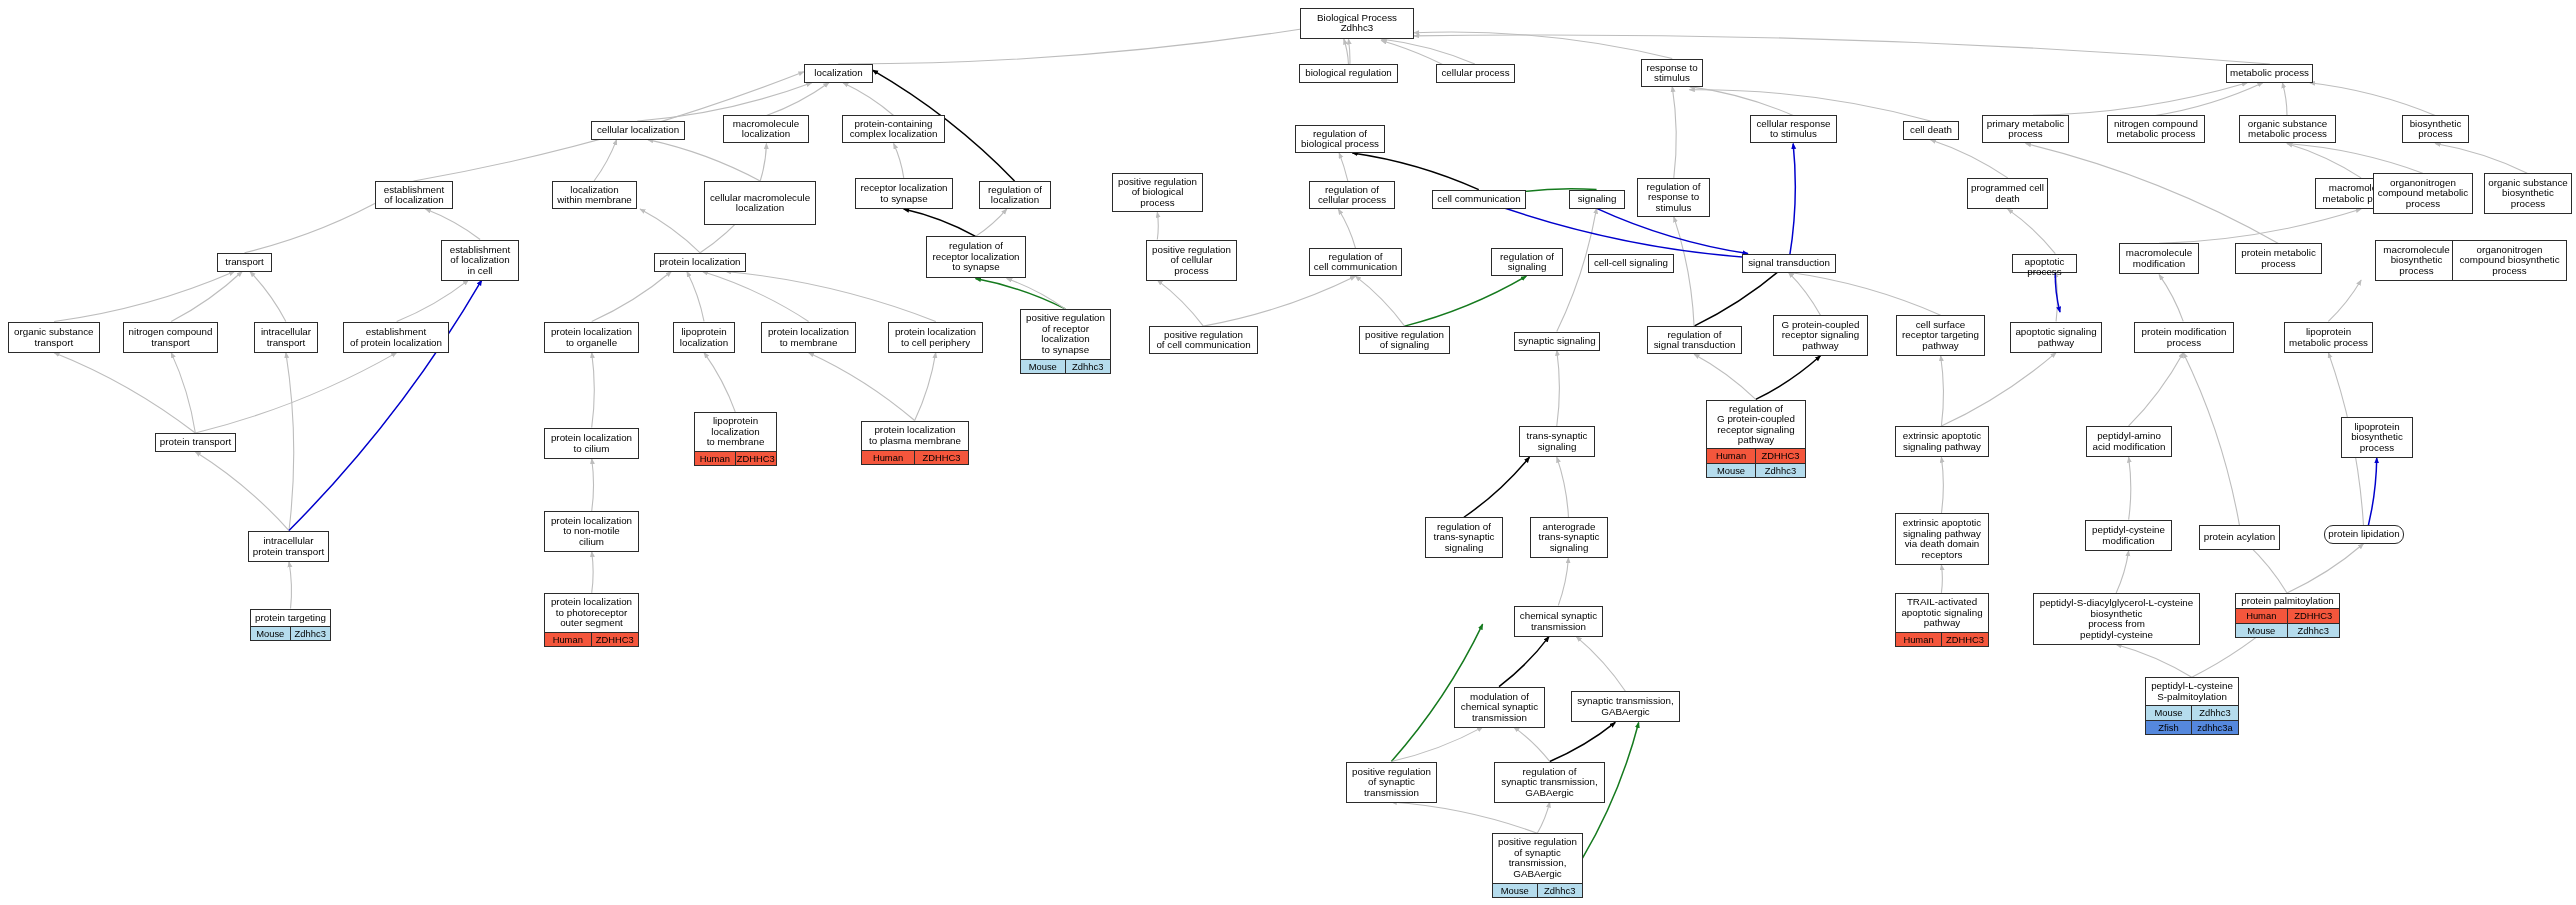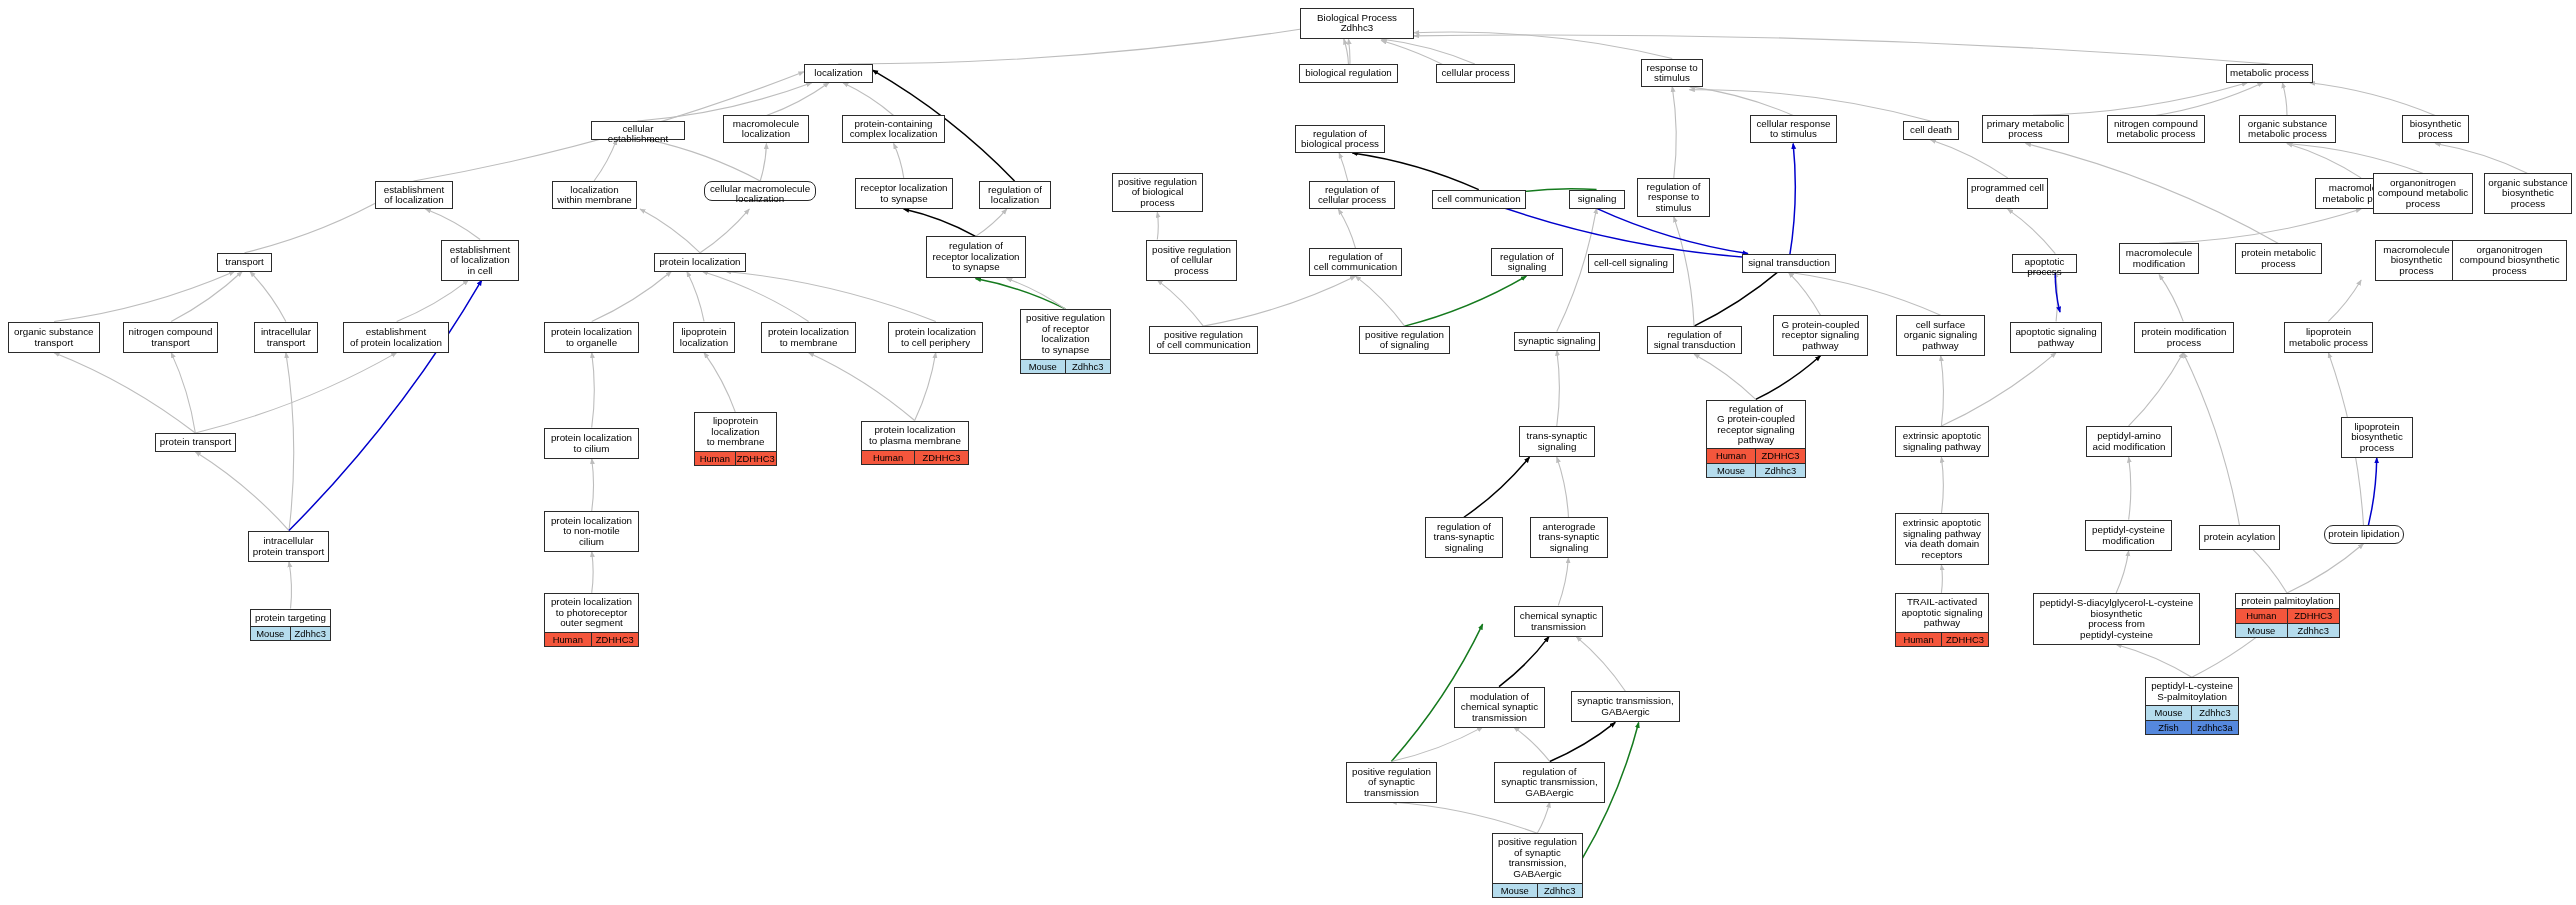--- a/index.html
+++ b/index.html
@@ -167,21 +167,21 @@
         <div class="lbl">cellular process</div>
       </div>
       <div class="node" style="left: 1641px; top: 59px; width: 62px; height: 28px;">
         <div class="lbl">response to
 stimulus</div>
       </div>
       <div class="node" style="left: 2226px; top: 64px; width: 87px; height: 19px;">
         <div class="lbl">metabolic process</div>
       </div>
       <div class="node" style="left: 591px; top: 121px; width: 94px; height: 19px;">
-        <div class="lbl">cellular establishment</div>
+        <div class="lbl">cellular localization</div>
       </div>
       <div class="node" style="left: 723px; top: 115px; width: 86px; height: 28px;">
         <div class="lbl">macromolecule
 localization</div>
       </div>
       <div class="node" style="left: 842px; top: 115px; width: 103px; height: 28px;">
         <div class="lbl">protein-containing
 complex localization</div>
       </div>
       <div class="node" style="left: 1750px; top: 115px; width: 87px; height: 28px;">
@@ -208,21 +208,21 @@
 process</div>
       </div>
       <div class="node" style="left: 375px; top: 181px; width: 78px; height: 28px;">
         <div class="lbl">establishment
 of localization</div>
       </div>
       <div class="node" style="left: 552px; top: 181px; width: 85px; height: 28px;">
         <div class="lbl">localization
 within membrane</div>
       </div>
-      <div class="node" style="left: 704px; top: 181px; width: 112px; height: 20px; border-radius: 8px;">
+      <div class="node" style="left: 704px; top: 181px; width: 112px; height: 44px;">
         <div class="lbl">cellular macromolecule
 localization</div>
       </div>
       <div class="node" style="left: 855px; top: 178px; width: 98px; height: 31px;">
         <div class="lbl">receptor localization
 to synapse</div>
       </div>
       <div class="node" style="left: 979px; top: 181px; width: 72px; height: 28px;">
         <div class="lbl">regulation of
 localization</div>
@@ -386,21 +386,21 @@
         <div class="lbl">regulation of
 signal transduction</div>
       </div>
       <div class="node" style="left: 1773px; top: 315px; width: 95px; height: 41px;">
         <div class="lbl">G protein-coupled
 receptor signaling
 pathway</div>
       </div>
       <div class="node" style="left: 1896px; top: 315px; width: 89px; height: 41px;">
         <div class="lbl">cell surface
-organic signaling
+receptor targeting
 pathway</div>
       </div>
       <div class="node" style="left: 2010px; top: 322px; width: 92px; height: 31px;">
         <div class="lbl">apoptotic signaling
 pathway</div>
       </div>
       <div class="node" style="left: 2134px; top: 322px; width: 100px; height: 31px;">
         <div class="lbl">protein modification
 process</div>
       </div>

